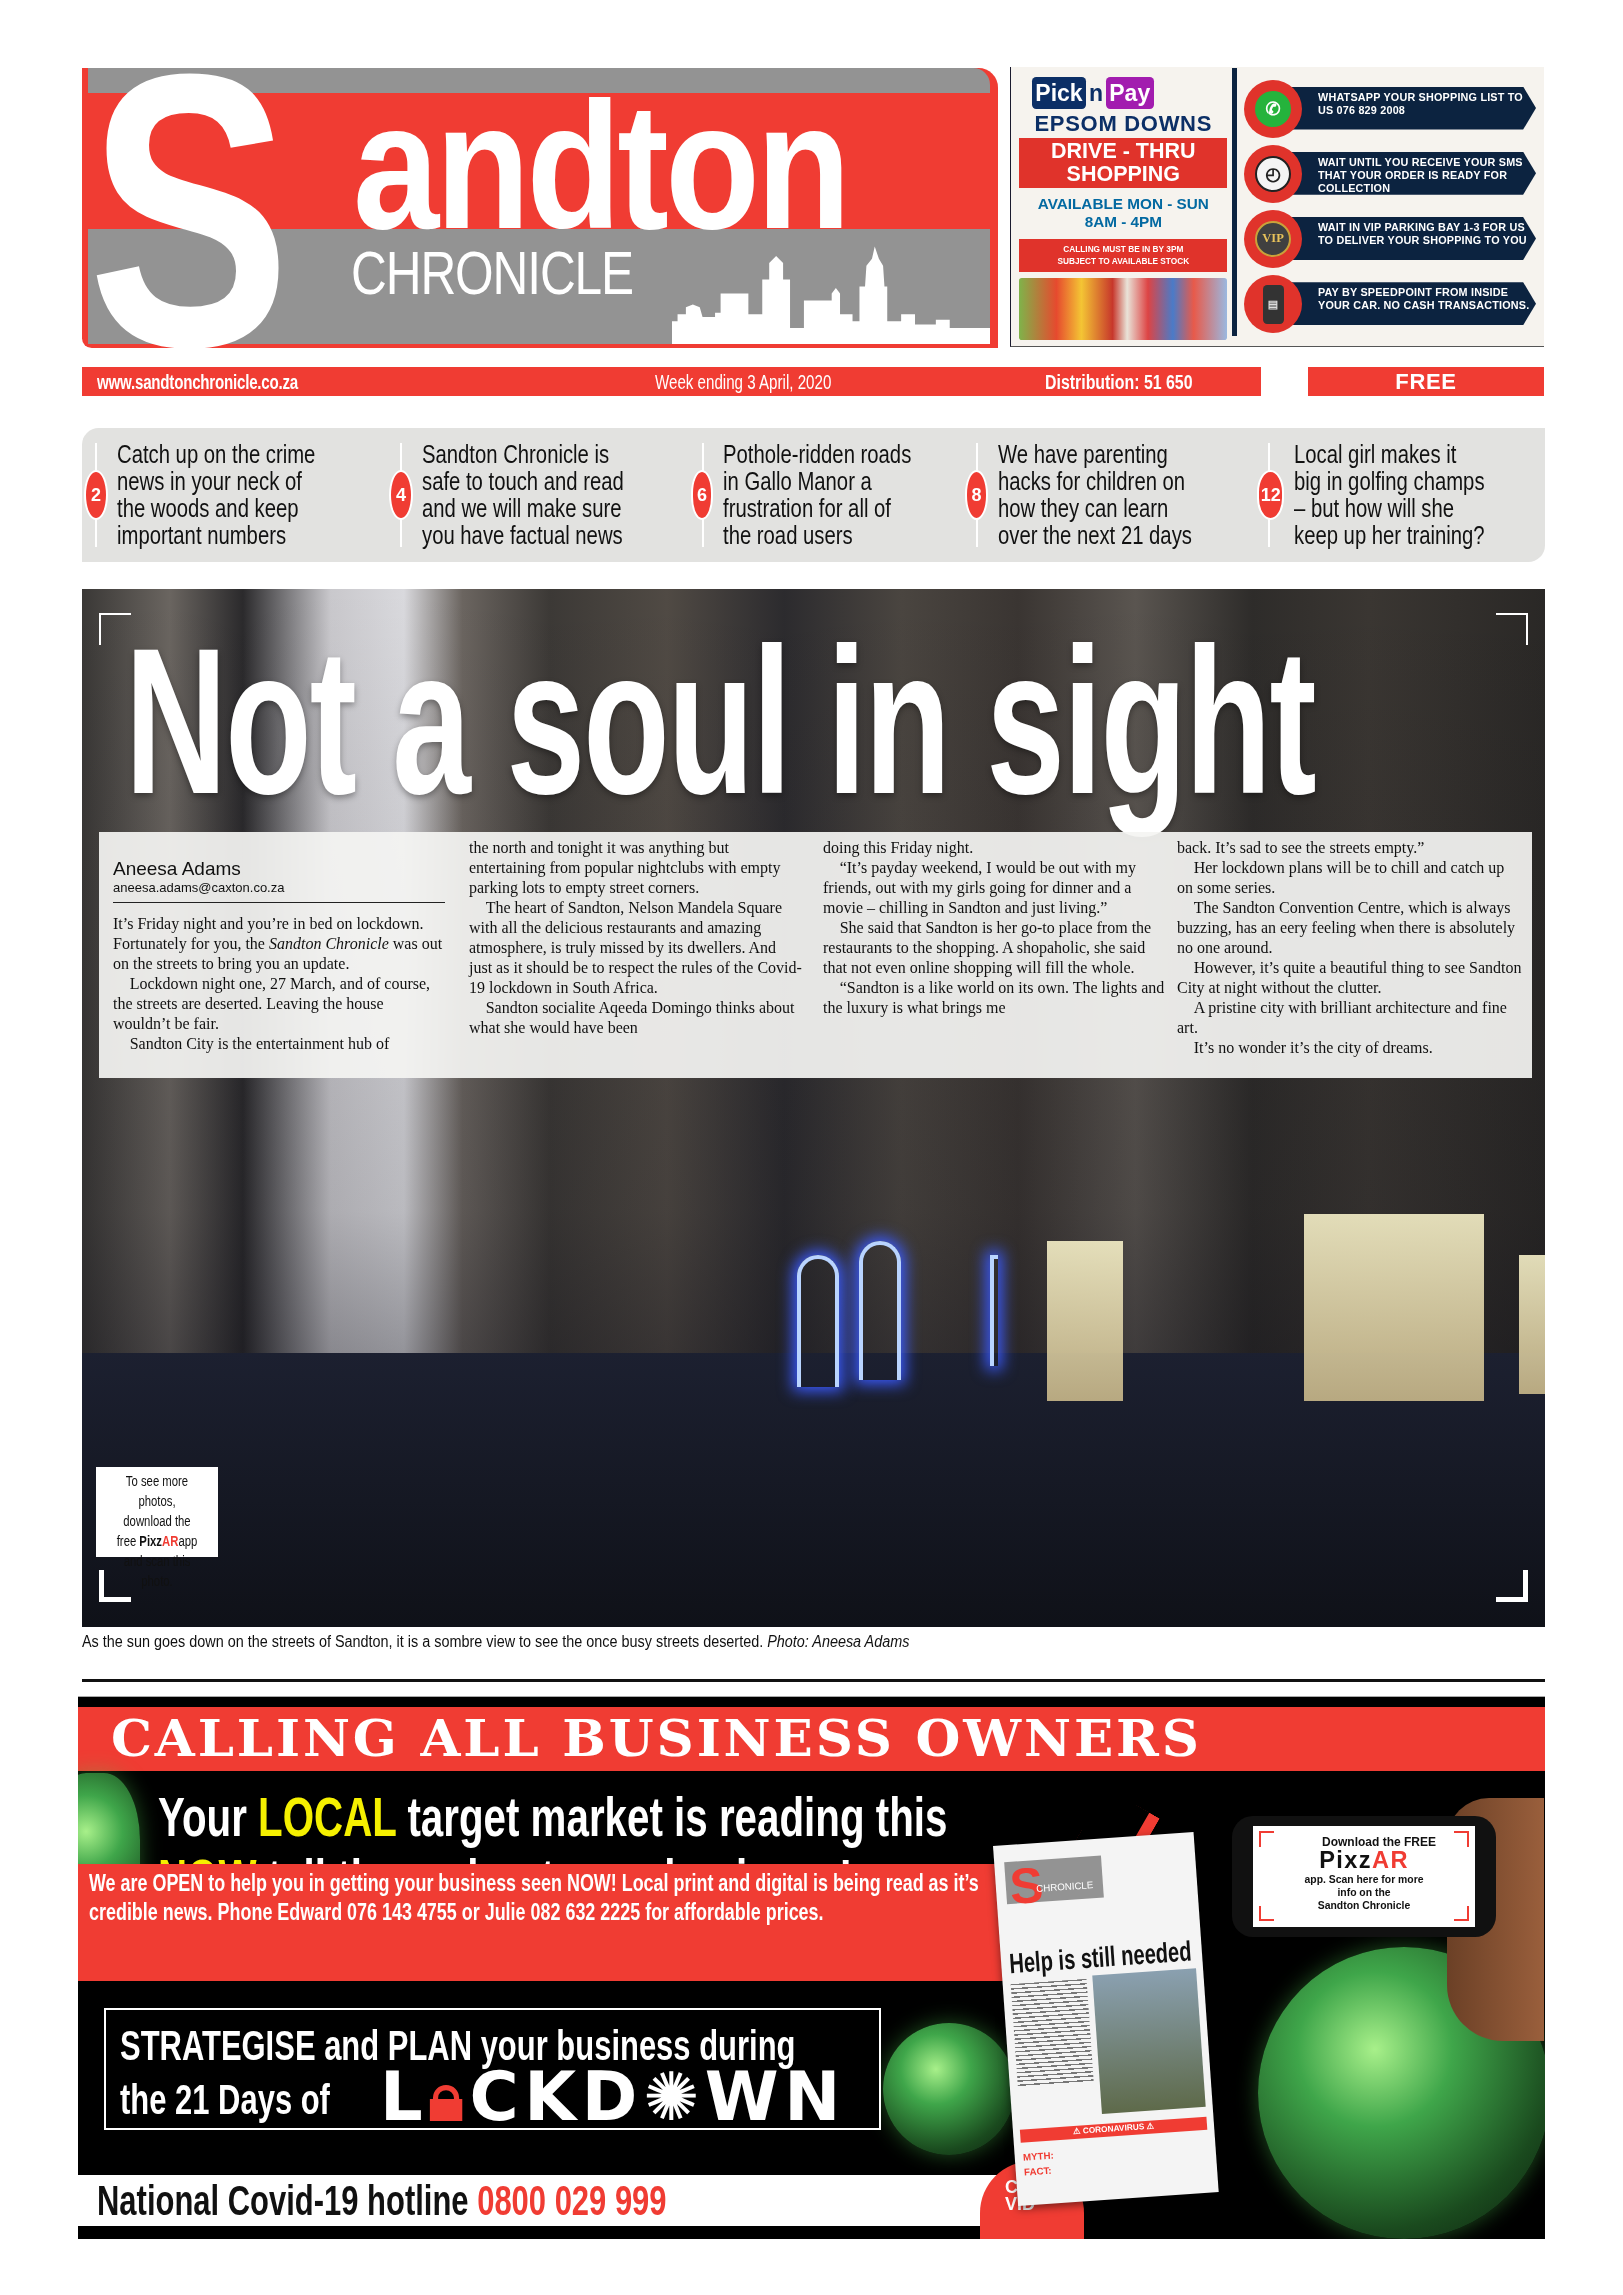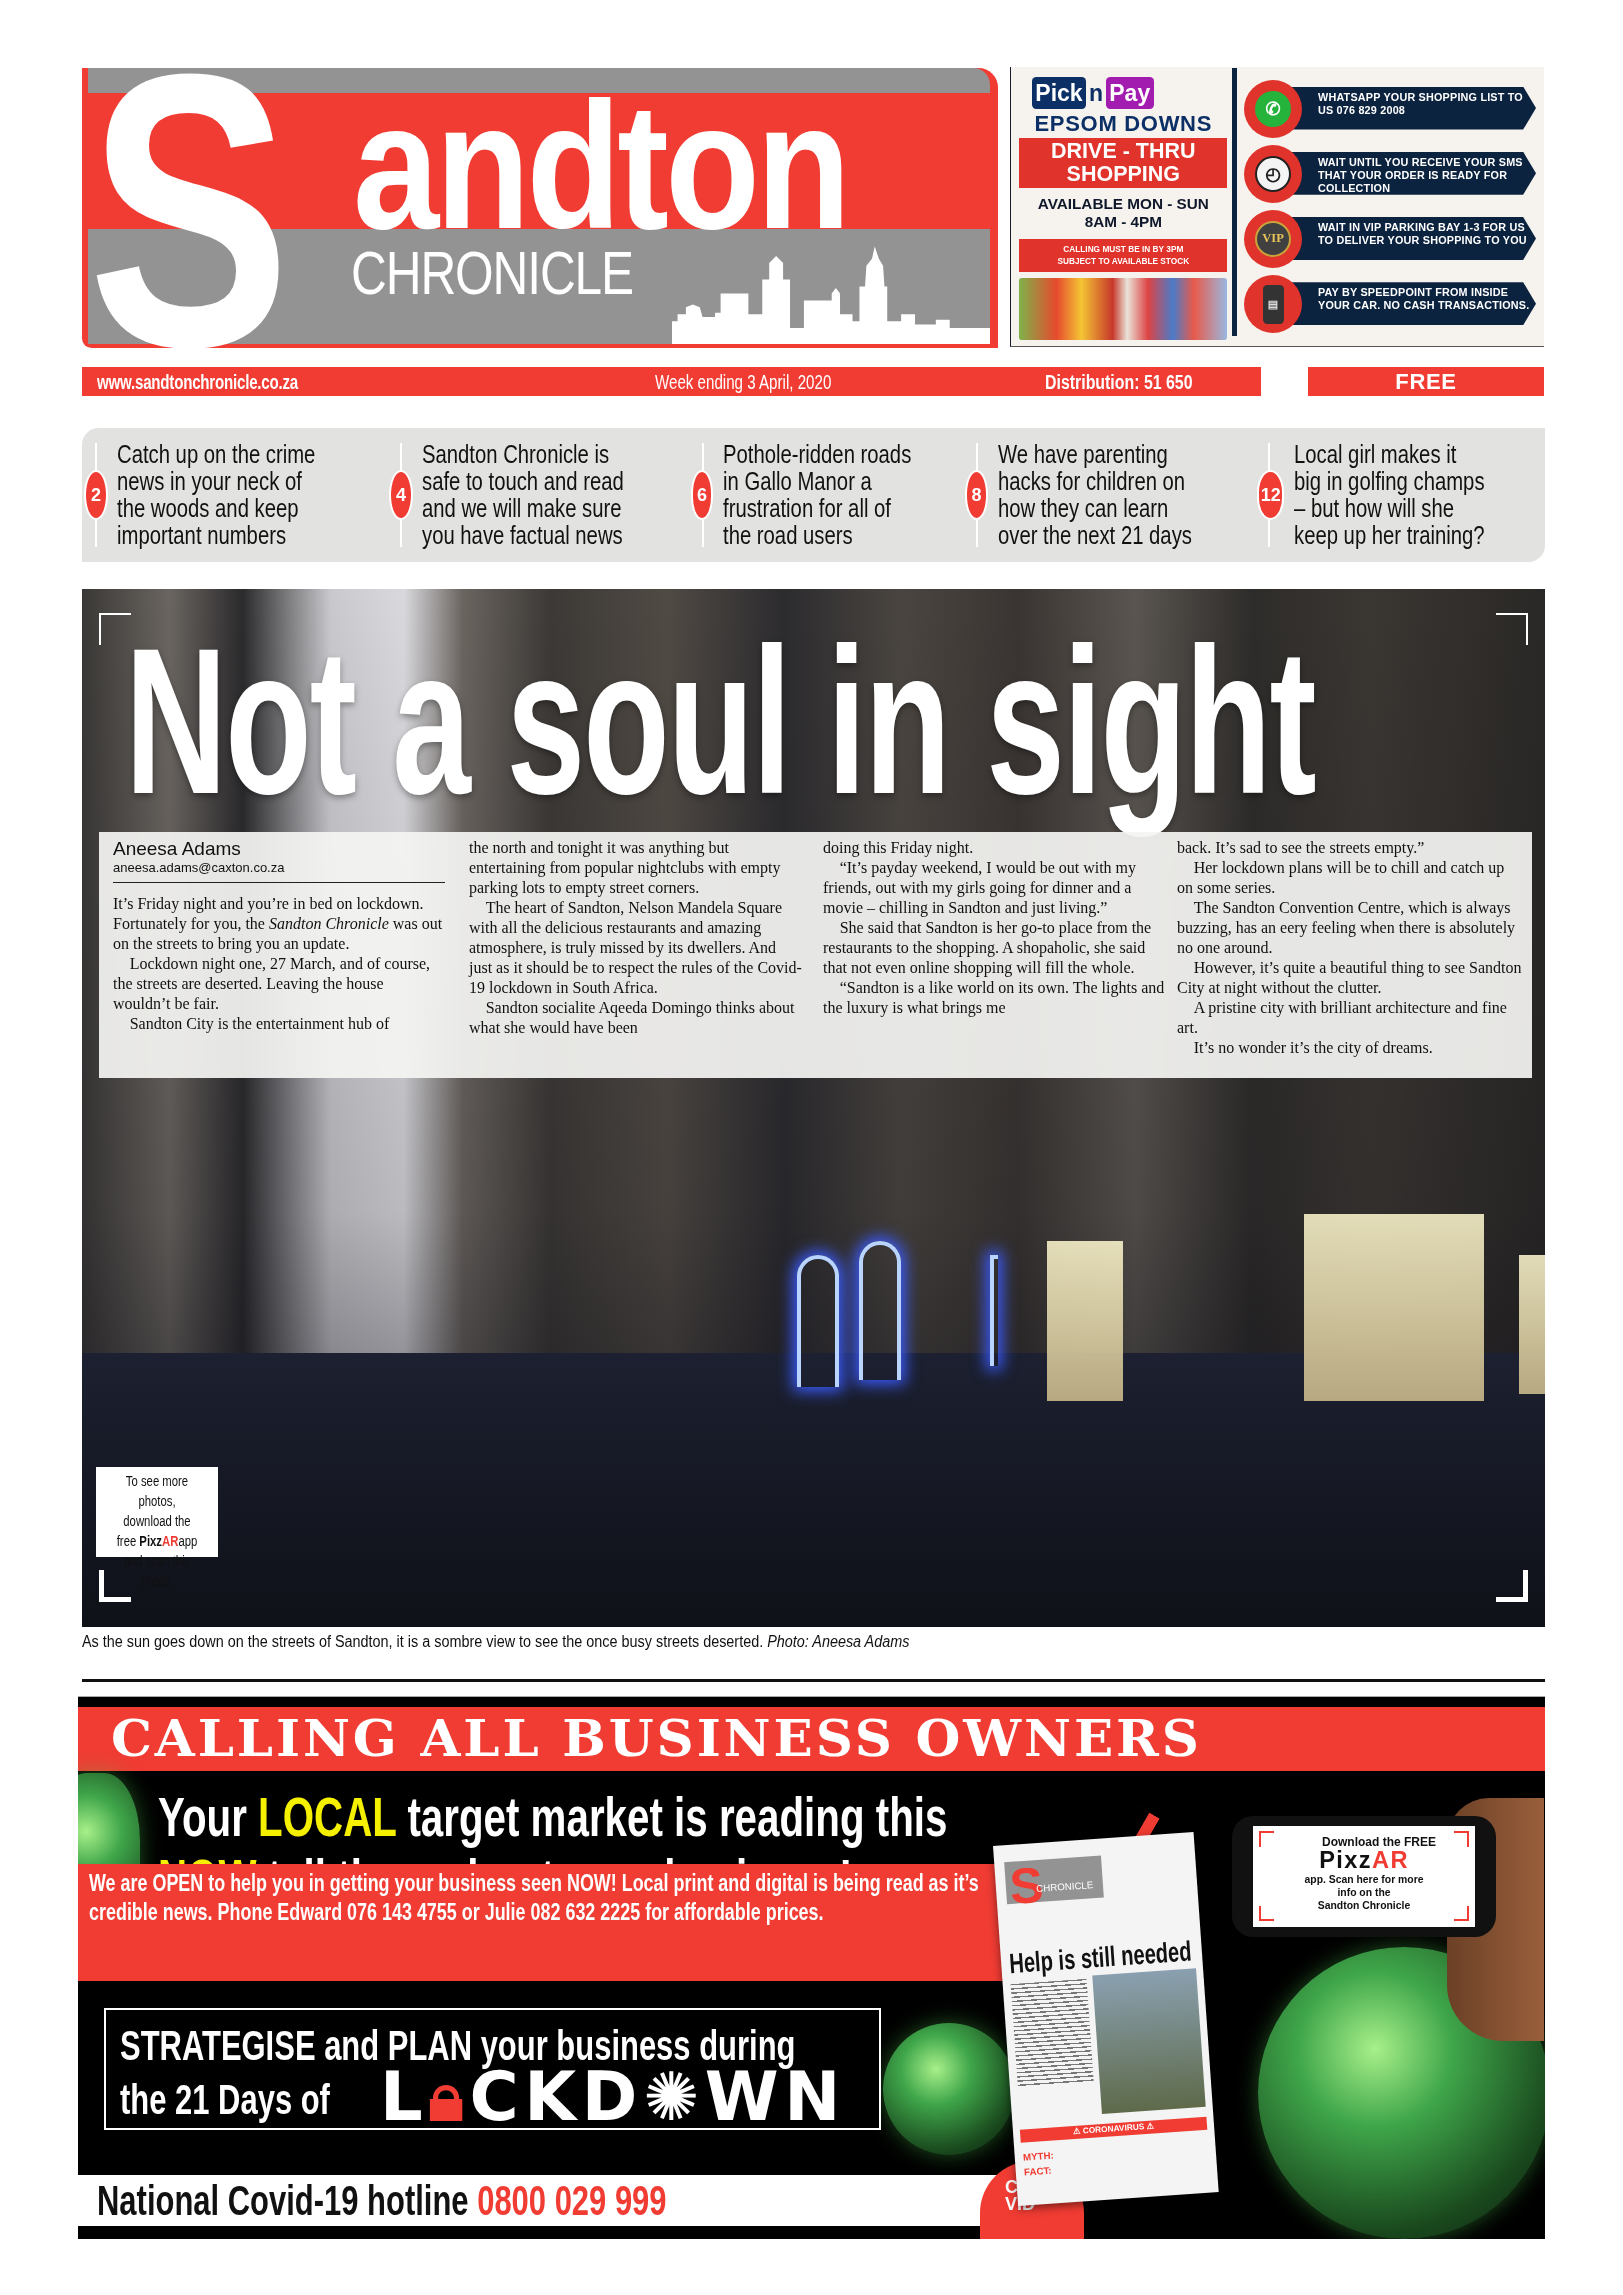--- a/index.html
+++ b/index.html
@@ -18,21 +18,21 @@
   .mast-skyline { position: absolute; left: 590px; top: 177px; width: 318px; height: 99px; }
 
   
   .pnp { position: absolute; left: 1010px; top: 67px; width: 534px; height: 280px; background: #f6f3ee; border-left: 1.4px solid #1a1a2e; border-bottom: 1.4px solid #555; }
   .pnp-left { position: absolute; left: 8.3px; top: 4.2px; width: 208px; height: 272px; }
   .pnp-logo { position: absolute; left: 12.5px; top: 4.2px; width: 187px; height: 36px; display: flex; align-items: center; gap: 2.8px; font-weight: 700; font-size: 23px; color: #0c2f66; }
   .pnp-logo .box { display: inline-block; background: #0c2f66; color: #fff; border-radius: 4.2px; padding: 0 3.5px; line-height: 32px; }
   .pnp-logo .box.red { background: #a21caf; }
   .pnp-epsom { position: absolute; left: 0; top: 40px; width: 208px; text-align: center; font-weight: 700; font-size: 22px; color: #0c2f66; letter-spacing: 0.7px; }
   .pnp-drive { position: absolute; left: 0; top: 67px; width: 208px; height: 50px; background: #e0332b; color: #fff; text-align: center; font-weight: 700; font-size: 21.5px; line-height: 23px; padding-top: 2.1px; }
-  .pnp-avail { position: absolute; left: 0; top: 124px; width: 208px; text-align: center; font-weight: 700; font-size: 15.3px; line-height: 18px; color: #0f172a; }
+  .pnp-avail { position: absolute; left: 0; top: 124px; width: 208px; text-align: center; font-weight: 700; font-size: 15.3px; line-height: 18px; color: #0369a1; }
   .pnp-orders { position: absolute; left: 0; top: 168px; width: 208px; height: 33px; background: #e0332b; color: #fff; text-align: center; font-weight: 700; font-size: 8.3px; line-height: 11.8px; padding-top: 4.9px; }
   .pnp-produce { position: absolute; left: 0; top: 207px; width: 208px; height: 62px; background: linear-gradient(90deg,#7fb34a 0%,#e64a2e 18%,#f4c534 30%,#c7372b 45%,#e9e3d8 52%,#d44 62%,#4a7bc8 74%,#e85a4a 84%,#9ab8e0 100%); border-radius: 2.8px; }
   .pnp-divider { position: absolute; left: 221px; top: 1.4px; width: 4.9px; height: 268px; background: #0c2340; }
   .pnp-steps { position: absolute; left: 233px; top: 5.6px; width: 295px; }
   .pnp-step { position: relative; height: 61px; margin-bottom: 4.2px; }
   .pnp-step .arrow { position: absolute; left: 35px; top: 14px; width: 257px; height: 43px; background: #0c2340; clip-path: polygon(0 0, 95% 0, 100% 50%, 95% 100%, 0 100%); }
   .pnp-step .circle { position: absolute; left: 0; top: 7px; width: 58px; height: 58px; border-radius: 50%; background: #e0332b; display: flex; align-items: center; justify-content: center; }
   .pnp-step .circle .inner { width: 36px; height: 36px; border-radius: 50%; display: flex; align-items: center; justify-content: center; font-size: 18px; font-weight: 700; }
   .pnp-step .txt { position: absolute; left: 74px; top: 18px; width: 212px; color: #fff; font-weight: 700; font-size: 10.8px; line-height: 13px; letter-spacing: 0.2px; }
 
@@ -245,21 +245,21 @@
 
   <div class="pixzar-box">
     <span class="line">To see more photos,</span>
     <span class="line">download the</span>
     <span class="line"><span>free </span><span class="pixz"><span>Pixz</span><span class="ar">AR</span></span><span>app</span></span>
     <span class="line">and scan this photo.</span>
   </div>
 </div>
 
 <div class="article">
-  <div class="col" style="left:14px;width:332px;">
+  <div class="col" style="left:14px;width:332px;margin-top:20px;">
     <div class="byline-name">Aneesa Adams</div>
     <div class="byline-email">aneesa.adams@caxton.co.za</div>
     <div class="byline-rule"></div>
     <p class="noindent"><span>It’s Friday night and you’re in bed on lockdown. Fortunately for you, the </span><i>Sandton Chronicle</i><span> was out on the streets to bring you an update.</span></p>
     <p>Lockdown night one, 27 March, and of course, the streets are deserted. Leaving the house wouldn’t be fair.</p>
     <p>Sandton City is the entertainment hub of</p>
   </div>
   <div class="col" style="left:370px;width:333px;">
     <p class="noindent">the north and tonight it was anything but entertaining from popular nightclubs with empty parking lots to empty street corners.</p>
     <p>The heart of Sandton, Nelson Mandela Square with all the delicious restaurants and amazing atmosphere, is truly missed by its dwellers. And just as it should be to respect the rules of the Covid-19 lockdown in South Africa.</p>

